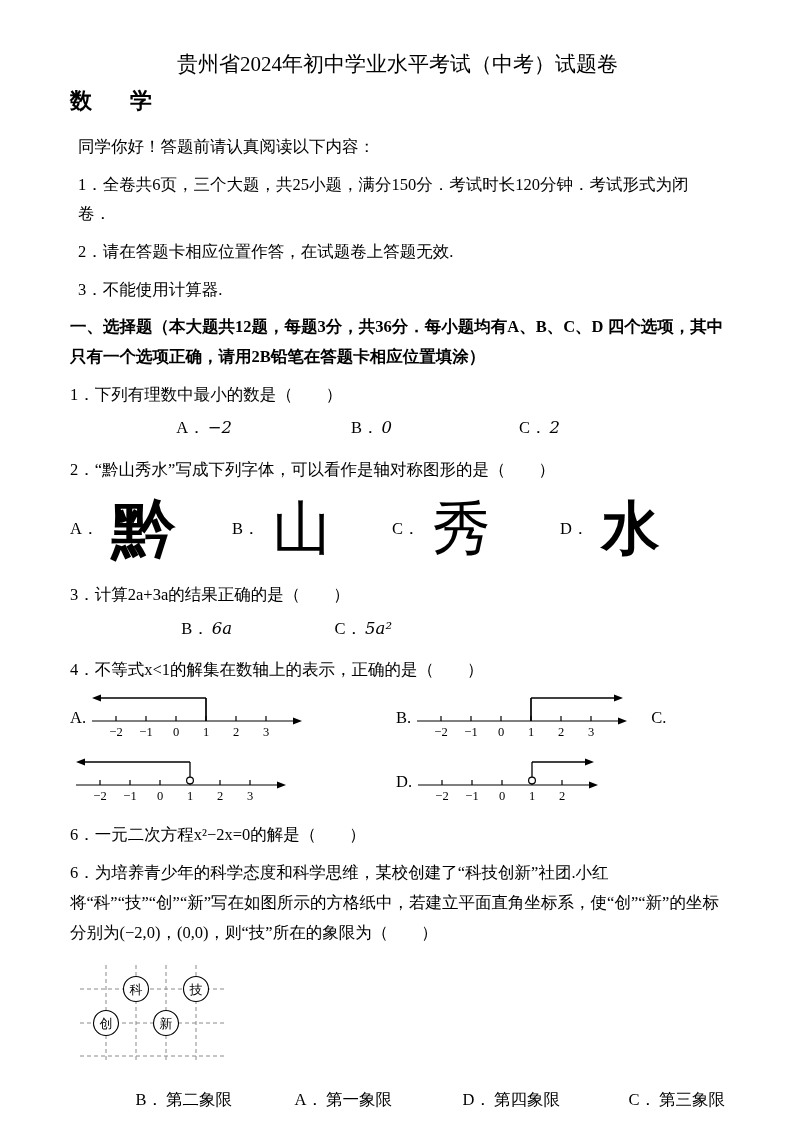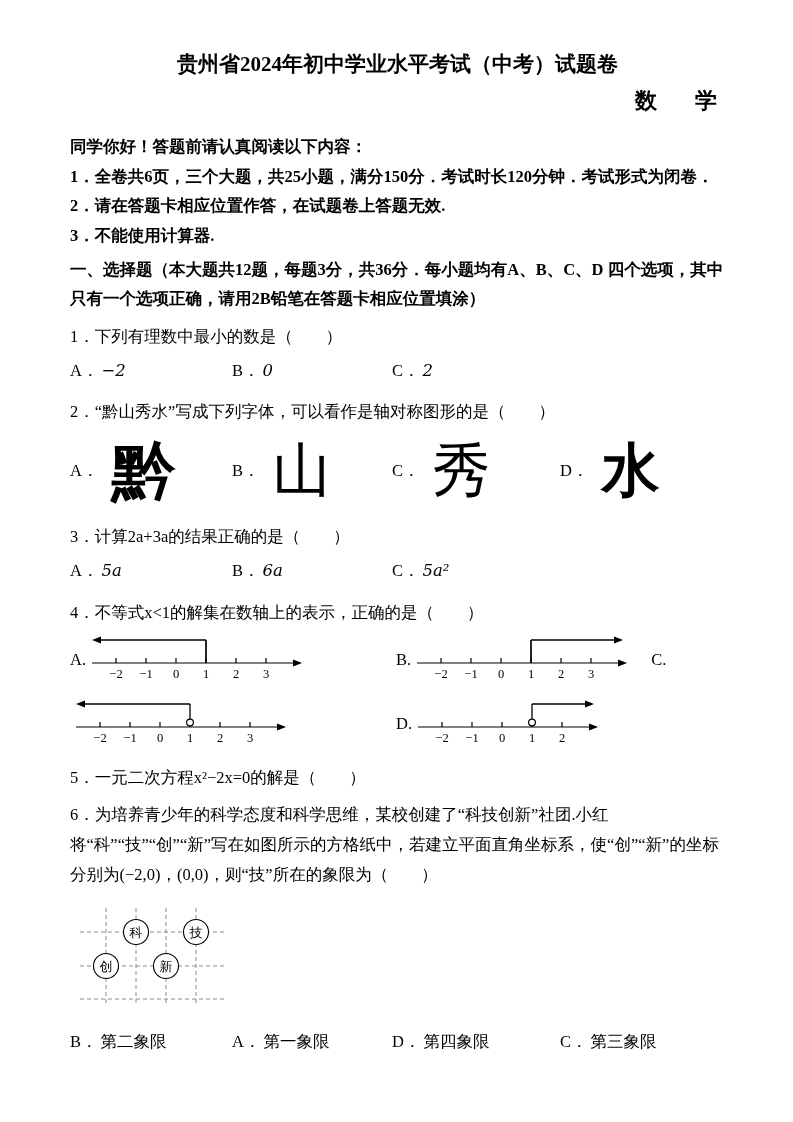--- a/index.html
+++ b/index.html
@@ -2,27 +2,27 @@
 <html><head>
 <meta charset="utf-8">
 <style>
   html,body{margin:0;padding:0;background:#fff;}
   body{
     width:793px;min-height:1122px;box-sizing:border-box;
     padding:50px 68px 40px 70px;color:#000;
     font-family:"Liberation Serif","DejaVu Serif",serif;
     font-size:16.5px;line-height:1.8;
   }
-  .title{font-size:21px;font-weight:bold;text-align:center;margin:0 0 8px;line-height:1.4;}
-  .subject{font-size:22px;font-weight:bold;text-align:right;margin:0 0 16px;letter-spacing:8px;line-height:1.3;}
-  .intro p{font-weight:bold;margin:0;}
+  .title{font-size:21px;font-weight:normal;text-align:center;margin:0 0 8px;line-height:1.4;}
+  .subject{font-size:22px;font-weight:bold;text-align:left;margin:0 0 16px;letter-spacing:8px;line-height:1.3;}
+  .intro p{font-weight:normal;margin:8px;}
   .section-heading{font-weight:bold;margin:4px 0 3px;}
   .stem{margin:8px 0 2px;}
   .opts{display:grid;grid-template-columns:162px 160px 168px auto;margin:4px 0 12px;}
-  .opt{white-space:nowrap;}
+  .opt{white-space:nowrap;text-align:right;}
   .opt .label{margin-right:3px;}
   .math{font-style:italic;font-family:"DejaVu Serif","Liberation Serif",serif;}
   .q2-opts{display:grid;grid-template-columns:162px 160px 168px auto;align-items:center;margin:10px 0 18px;}
   .q2-opts .opt{display:flex;align-items:center;}
   .char{font-size:58px;line-height:1.05;margin-left:10px;font-family:"DejaVu Serif","Liberation Serif",serif;}
   .q2-opts .opt:nth-child(1) .char{font-weight:900;font-size:64px;}
   .q2-opts .opt:nth-child(2) .char{font-weight:400;}
   .q2-opts .opt:nth-child(3) .char{font-weight:500;}
   .q2-opts .opt:nth-child(4) .char{font-weight:700;}
   .nl-row{display:flex;align-items:center;margin:2px 0;}
@@ -76,21 +76,20 @@
     <span class="opt">
         <span class="label">D．</span>
         <span class="char">水</span>
       </span>
   </div>
 </div>
 
 <div>
   <p class="stem">3．计算2a+3a的结果正确的是（　　）</p>
   <div class="opts">
-    <span class="opt"><span class="label">A．</span><span class="math">5a</span></span>
     <span class="opt"><span class="label">B．</span><span class="math">6a</span></span>
     <span class="opt"><span class="label">C．</span><span class="math">5a²</span></span>
   </div>
 </div>
 
 <div>
   <p class="stem">4．不等式x&lt;1的解集在数轴上的表示，正确的是（　　）</p>
   <div class="nl-row">
     <span class="label">A.</span>
     <span class="nl-fig"><svg width="214" height="52" viewBox="0 0 214 52">
@@ -171,21 +170,21 @@
           <text x="146" y="49" text-anchor="middle" font-size="12.5">2</text>
           <circle cx="116" cy="29.5" r="3.4" fill="#fff" stroke="#000" stroke-width="1.2"></circle>
           <line x1="116" y1="26" x2="116" y2="11" stroke="#000" stroke-width="1.3"></line>
           <line x1="116" y1="11" x2="171" y2="11" stroke="#000" stroke-width="1.3"></line>
           <polygon points="178,11 169,7.5 169,14.5" fill="#000"></polygon>
         </svg></span>
   </div>
 </div>
 
 <div>
-  <p class="stem">5．一元二次方程x²−2x=0的解是（　　）</p>
+  <p class="stem">6．一元二次方程x²−2x=0的解是（　　）</p>
 </div>
 
 <div>
   <p class="stem">6．为培养青少年的科学态度和科学思维，某校创建了“科技创新”社团.小红将“科”“技”“创”“新”写在如图所示的方格纸中，若建立平面直角坐标系，使“创”“新”的坐标分别为(−2,0)，(0,0)，则“技”所在的象限为（　　）</p>
   <div class="grid-fig"><svg width="155" height="104" viewBox="0 0 155 104">
         <line x1="30" y1="4" x2="30" y2="99" stroke="#8a8a8a" stroke-width="1" stroke-dasharray="4,3"></line>
         <line x1="60" y1="4" x2="60" y2="99" stroke="#8a8a8a" stroke-width="1" stroke-dasharray="4,3"></line>
         <line x1="90" y1="4" x2="90" y2="99" stroke="#8a8a8a" stroke-width="1" stroke-dasharray="4,3"></line>
         <line x1="120" y1="4" x2="120" y2="99" stroke="#8a8a8a" stroke-width="1" stroke-dasharray="4,3"></line>
         <line x1="4" y1="28" x2="149" y2="28" stroke="#8a8a8a" stroke-width="1" stroke-dasharray="4,3"></line>

